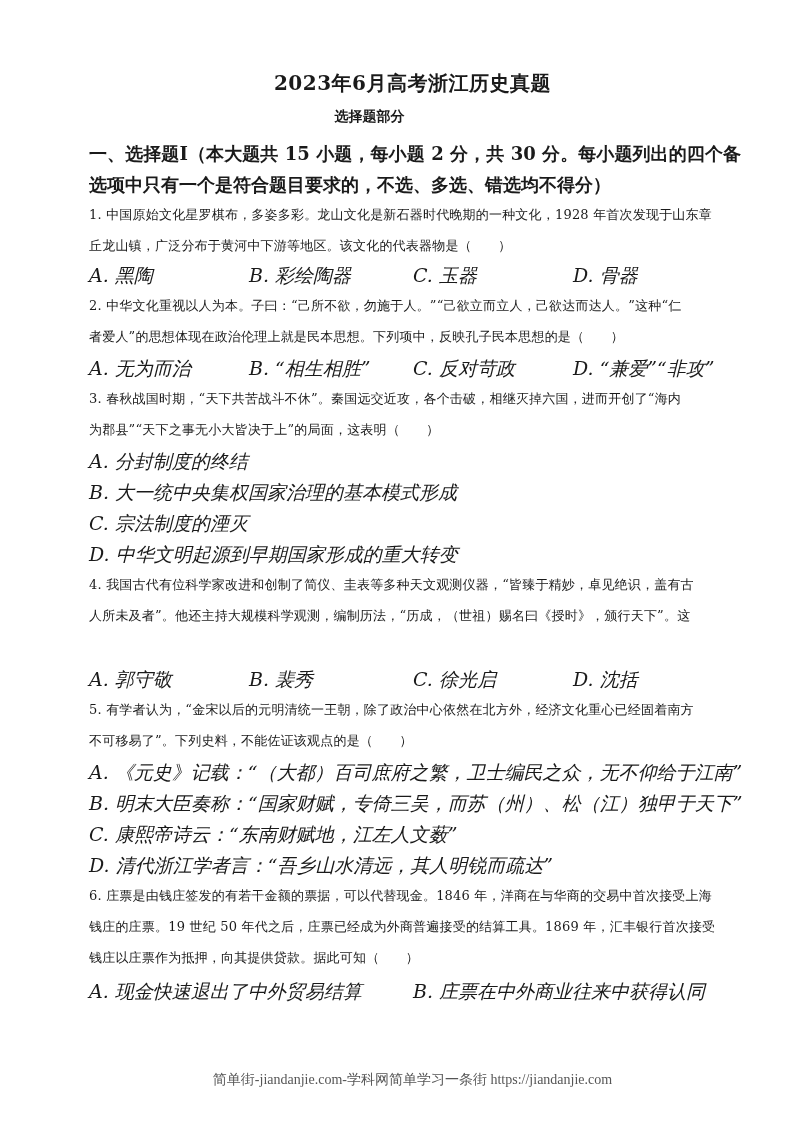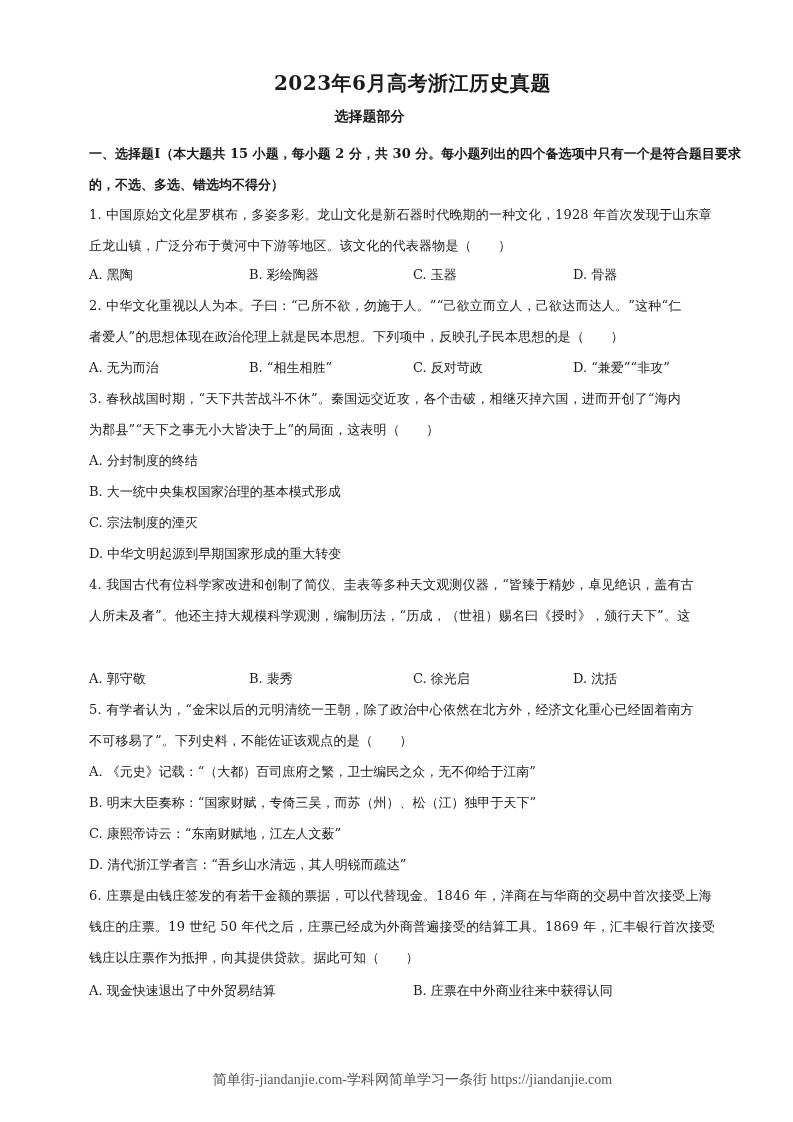--- a/index.html
+++ b/index.html
@@ -4,24 +4,24 @@
 <style>
   html, body { margin: 0; padding: 0; background: #ffffff; }
   body { width: 793px; height: 1122px; position: relative; overflow: hidden;
          font-family: "DejaVu Serif", "Liberation Serif", serif; color: #1a1a1a; }
   .page { position: absolute; left: 0; top: 0; width: 793px; height: 1122px; margin-left: 16px; }
   .title { position: absolute; left: 0; width: 793px; top: 70px; text-align: center;
            font-size: 20px; font-weight: bold; letter-spacing: 0.5px; }
   .subtitle { position: absolute; left: 0; width: 707px; top: 108px; text-align: center;
               font-size: 14px; font-weight: bold; }
   .section { position: absolute; left: 73px; width: 652px; top: 138px;
-             font-size: 13px; font-weight: bold; line-height: 31px; text-align: justify; }
+             font-size: 18px; font-weight: bold; line-height: 31px; text-align: justify; }
   .line { position: absolute; left: 73px; width: 650px; font-size: 13px; white-space: nowrap;
           line-height: 18px; letter-spacing: 0.2px; }
-  .opt { position: absolute; font-size: 13px; white-space: nowrap; line-height: 18px; }
+  .opt { position: absolute; font-size: 19px; white-space: nowrap; line-height: 18px; font-style: italic; }
   .footer { position: absolute; left: 0; width: 793px; top: 1071px; text-align: center;
             font-family: Liberation Serif, serif; font-size: 14px; color: #555; }
 </style>
 </head>
 <body>
 
 <div class="page">
   <div class="title">2023年6月高考浙江历史真题</div>
   <div class="subtitle">选择题部分</div>
   <div class="section">一、选择题Ⅰ（本大题共 15 小题，每小题 2 分，共 30 分。每小题列出的四个备选项中只有一个是符合题目要求的，不选、多选、错选均不得分）</div>

